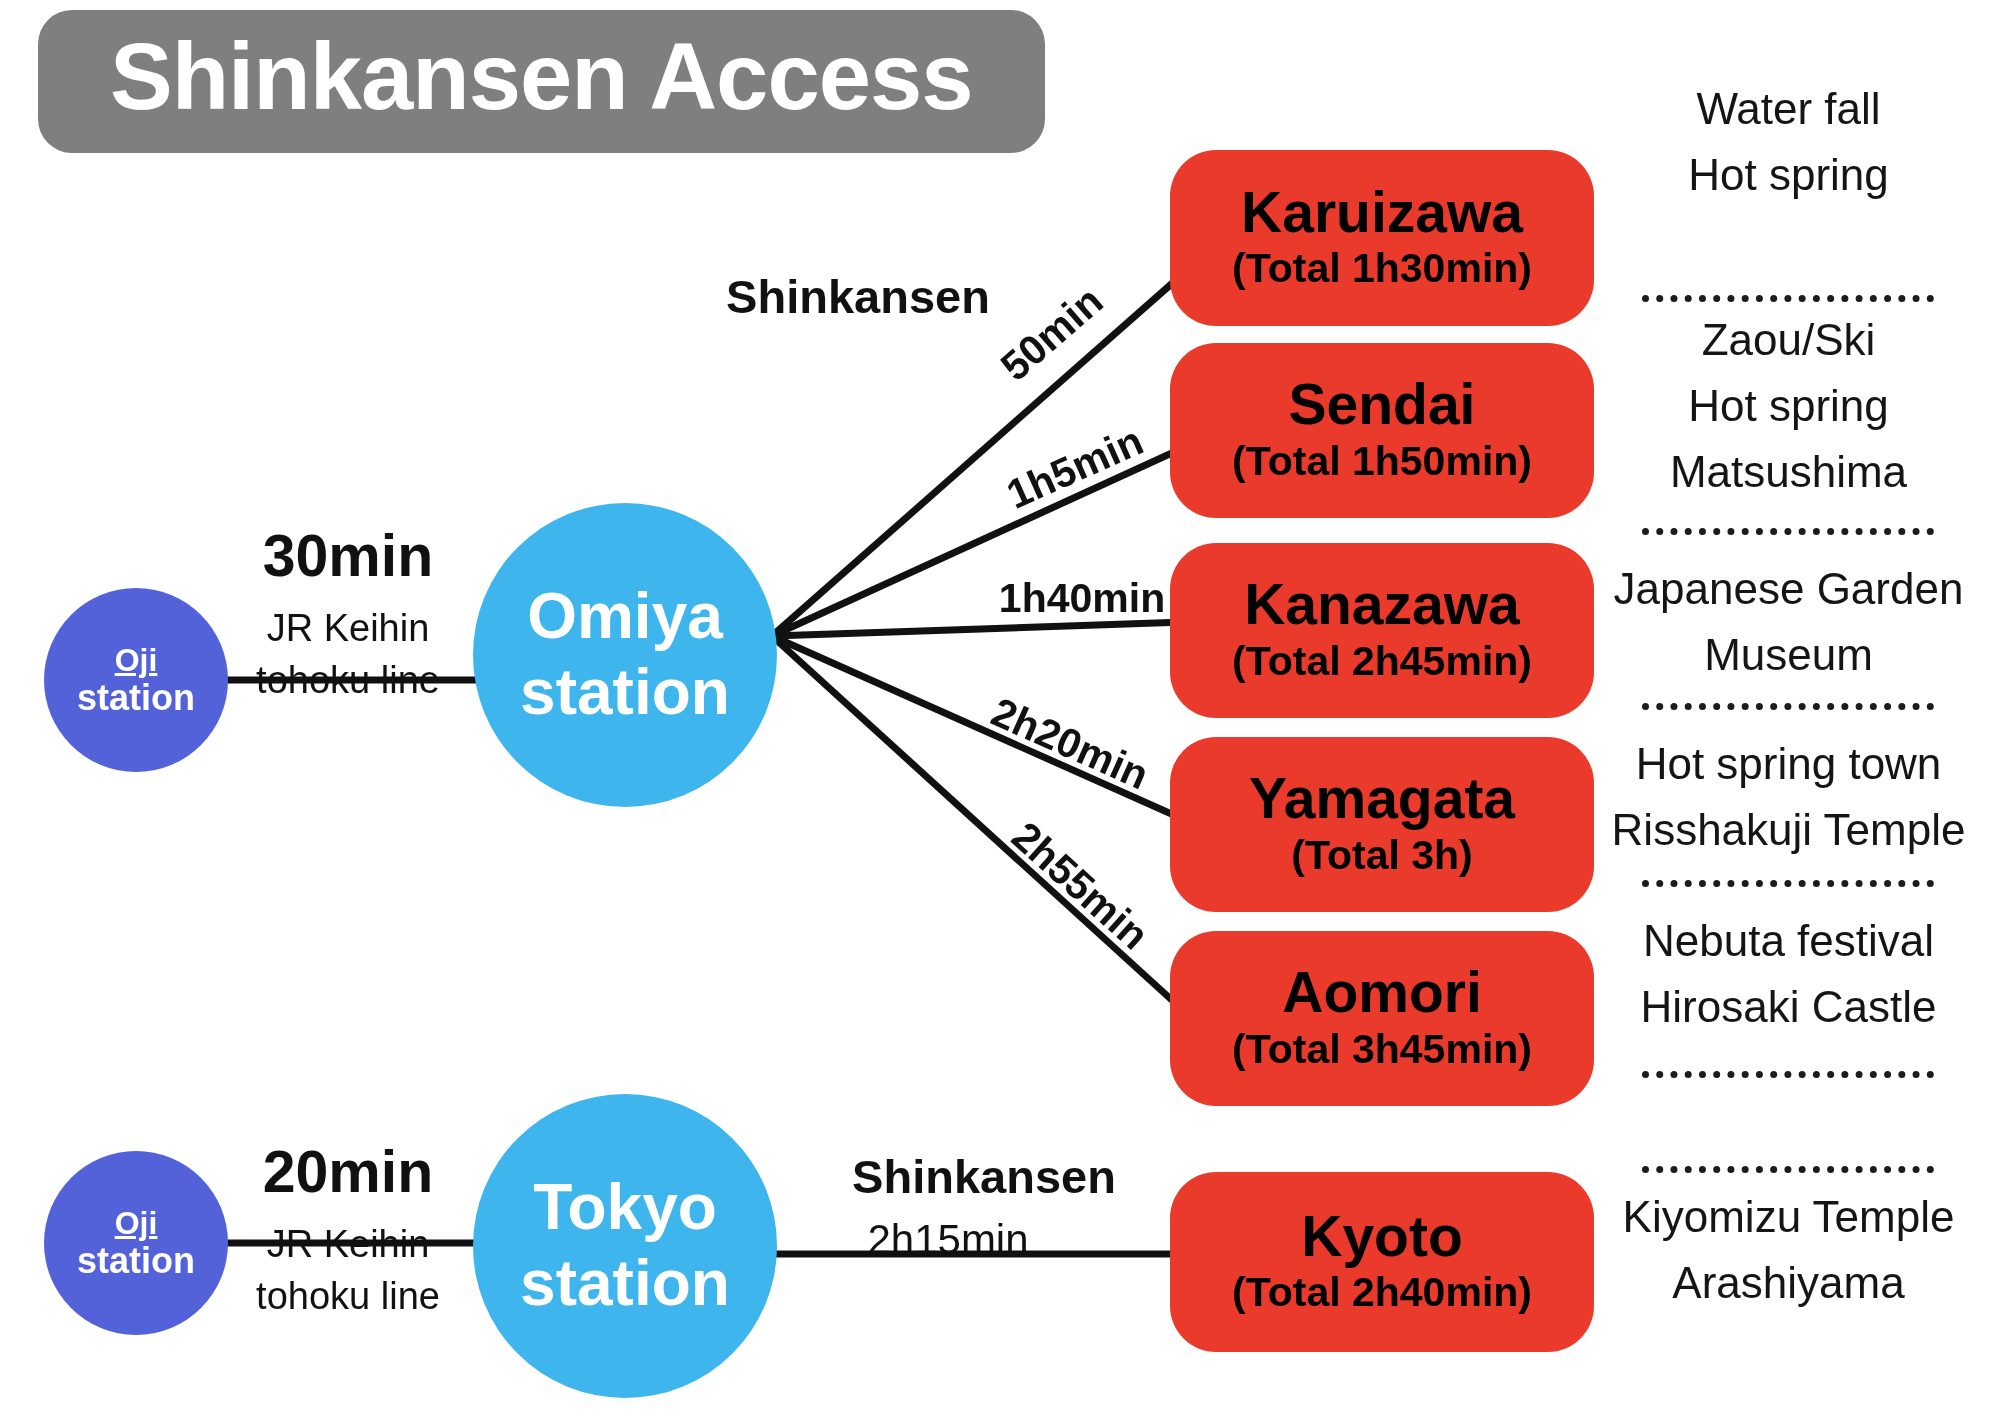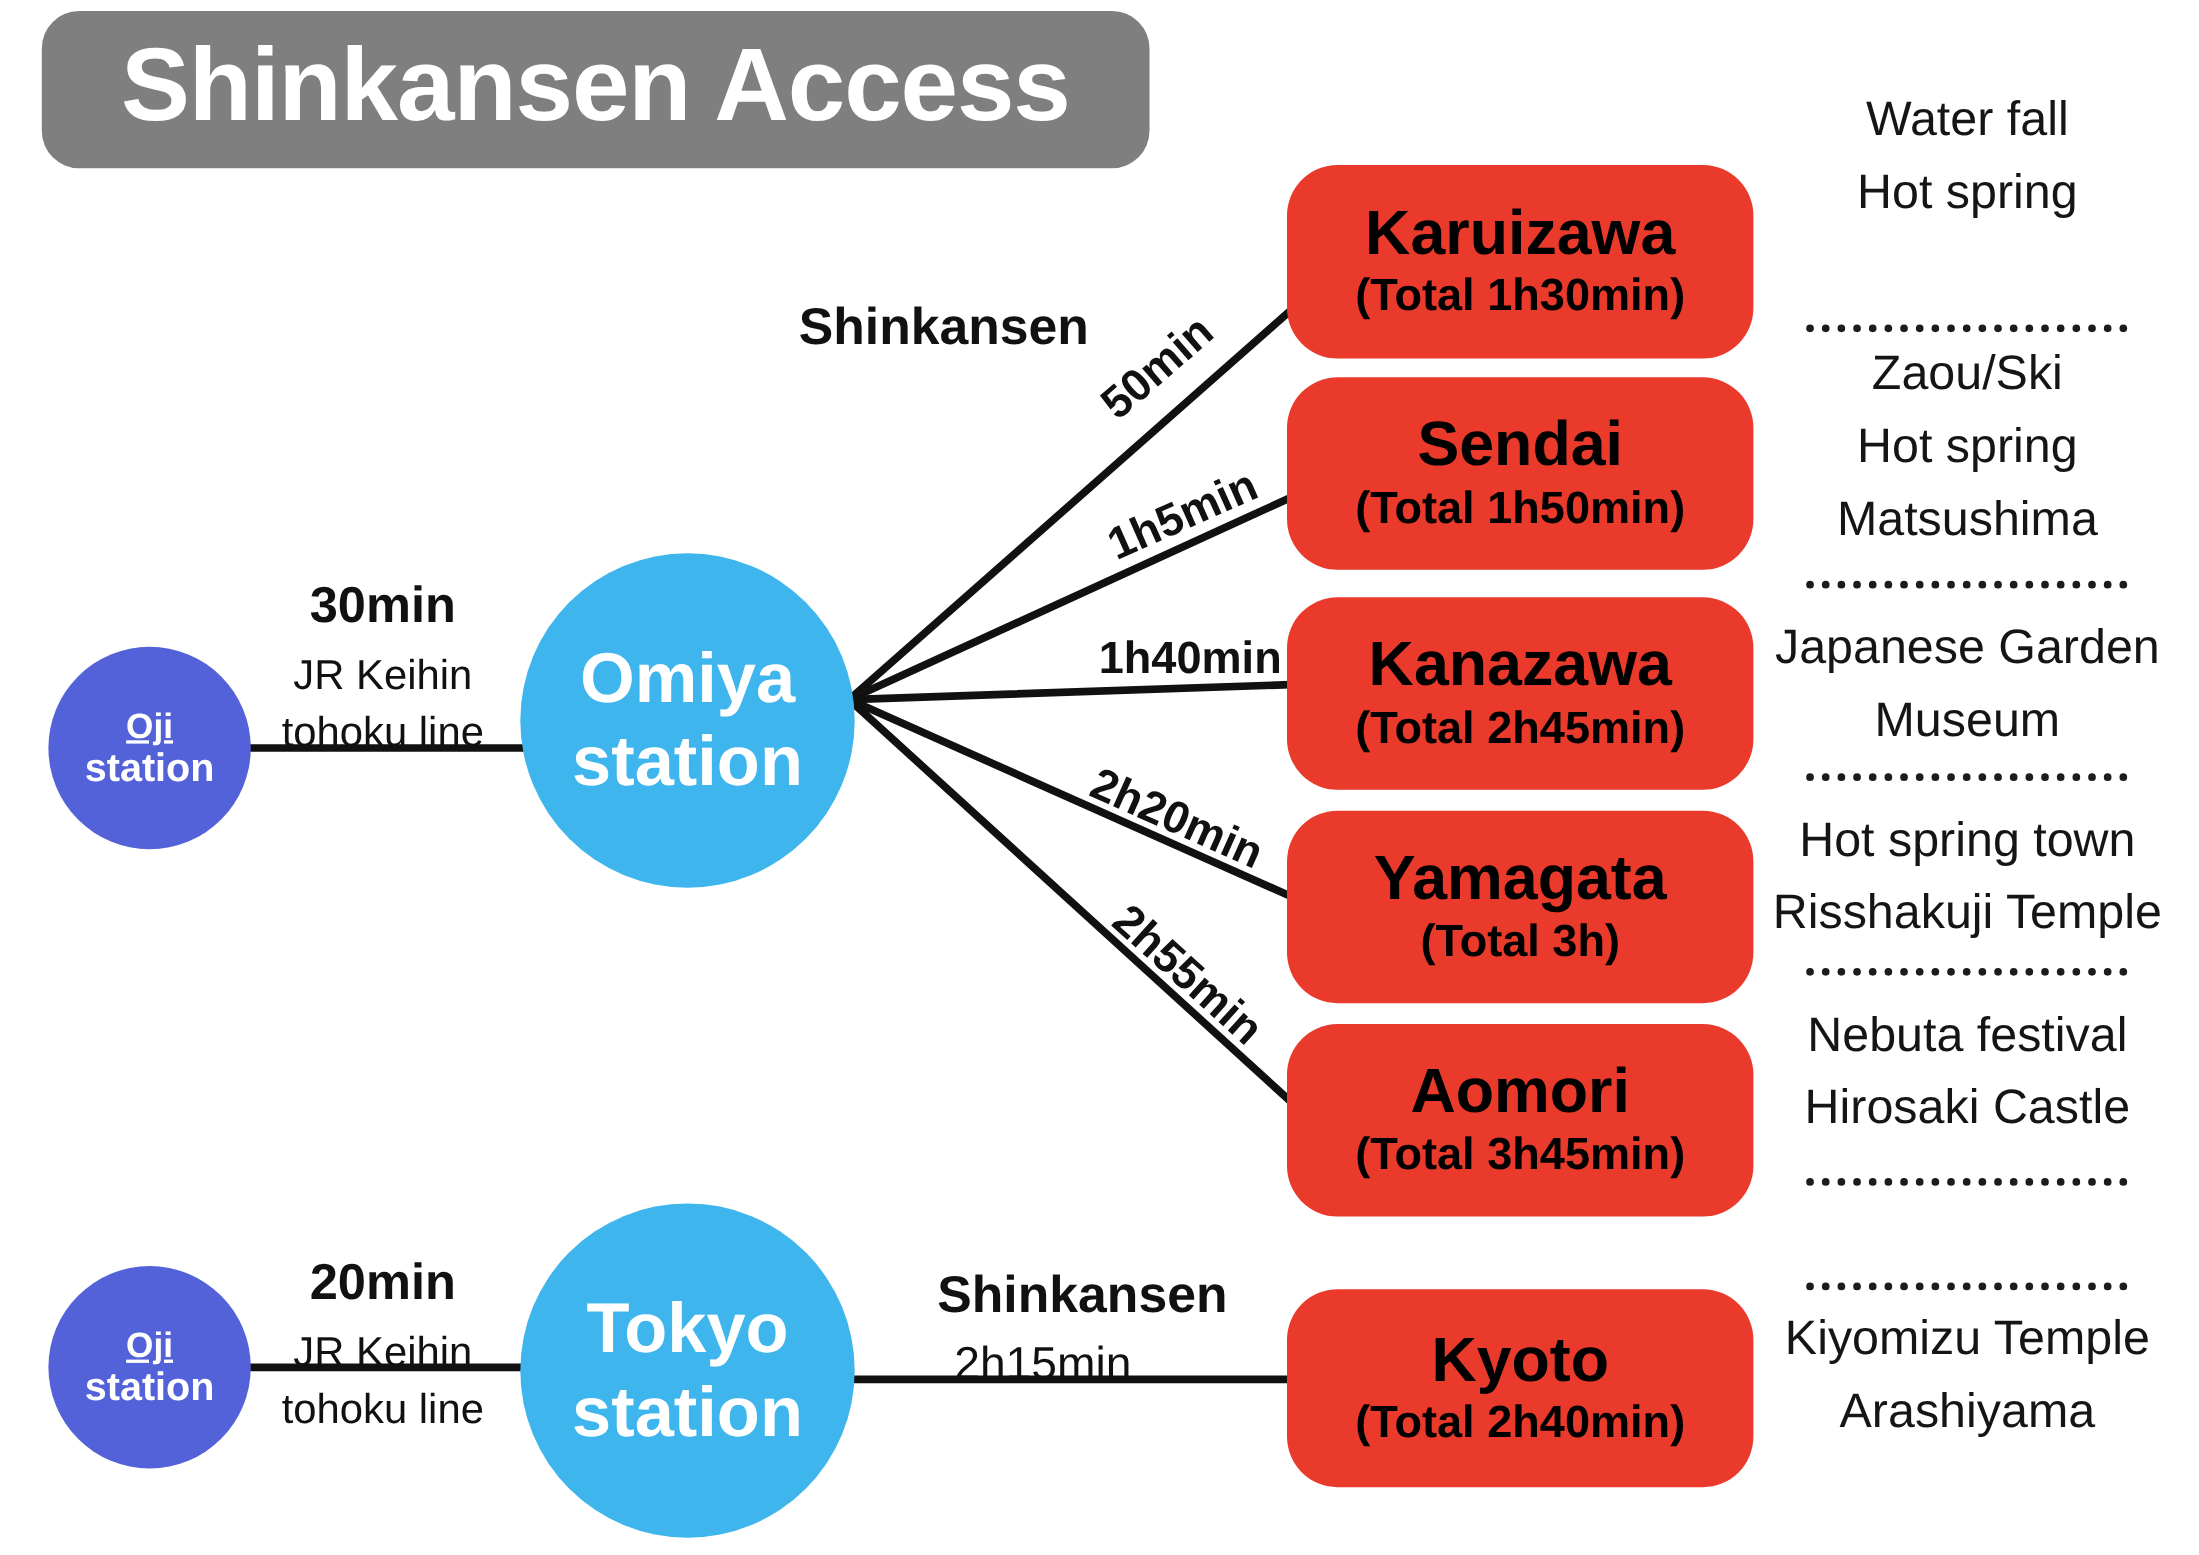--- a/index.html
+++ b/index.html
@@ -25,21 +25,21 @@
   .circle.origin { width:184px; height:184px; background:var(--origin-circle,#5362d8); }
   .circle.origin .name { font-size:32px; line-height:1.1;text-decoration:underline; }
   .circle.origin .sub  { font-size:36px; line-height:1.1; }
   .circle.hub { width:304px; height:304px; background:var(--hub-circle,#3eb5ed); }
   .circle.hub .name, .circle.hub .sub { font-size:64px; line-height:1.18; }
 
   .leg-label {
     position:absolute; z-index:2; display:flex; flex-direction:column;
     align-items:center; text-align:center; transform:translateX(-50%); white-space:nowrap;
   }
-  .leg-label .dur { font-size:46px; font-weight:bold; margin-bottom:12px; }
+  .leg-label .dur { font-size:59px; font-weight:bold; margin-bottom:12px; }
   .leg-label .line-name { font-size:38px; line-height:52px; }
 
   .mode-label {
     position:absolute; z-index:2; font-size:47px; font-weight:bold;
     transform:translate(-50%,-50%); white-space:nowrap;margin-left:32px;
   }
   .seg-extra {
     position:absolute; z-index:2; font-size:42px;
     transform:translate(-50%,-50%); white-space:nowrap;
   }

